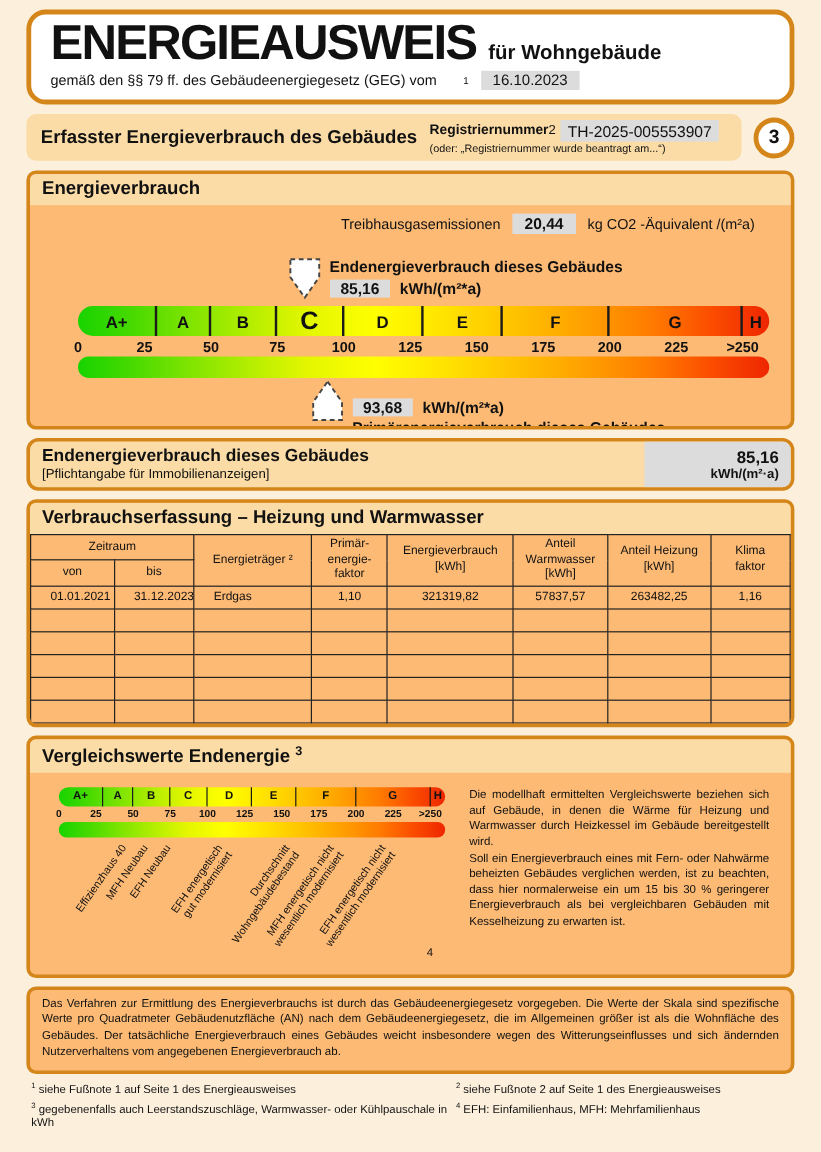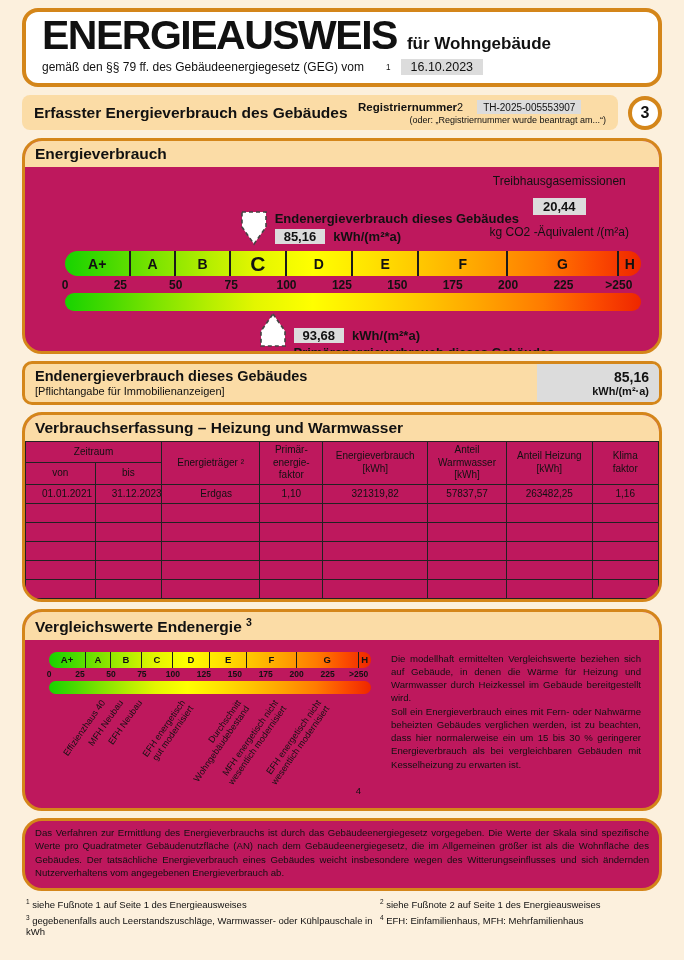--- a/index.html
+++ b/index.html
@@ -24,31 +24,31 @@
   .law-sup{margin-left:22px;}
   .date-box{padding:1px 10px;font-size:12.5px;margin-left:10px;}
 
   
   .topbar{display:flex;align-items:center;gap:10px;margin:0 22px 8px;}
   .topbar-main{flex:1;background:var(--peach);border-radius:8px;padding:5px 12px;display:flex;align-items:center;}
   .topbar-title{font-weight:bold;font-size:15.5px;flex:1;}
   .reg-block{width:248px;}
   .reg-line1{display:flex;align-items:center;}
   .reg-label{font-weight:bold;font-size:11.5px;text-align:right;}
-  .reg-number{font-size:10px;padding:1.5px 6px;margin-left:14px;}
-  .reg-alt{font-size:9px;margin-top:1px;text-align:right;}
+  .reg-number{font-size:13px;padding:1.5px 6px;margin-left:4px;}
+  .reg-alt{font-size:9px;margin-top:1px;}
   .page-circle{width:34px;height:34px;border-radius:50%;border:4px solid var(--accent);background:#fff;display:flex;align-items:center;justify-content:center;font-weight:bold;font-size:16px;flex:none;}
 
   
-  .box{margin:0 22px 7px;border:3px solid var(--accent);border-radius:20px;background:#be185d;overflow:hidden;}
+  .box{margin:0 22px 7px;border:3px solid var(--accent);border-radius:8px;background:#fdba74;overflow:hidden;}
   .strip{background:var(--peach);font-weight:bold;font-size:15.5px;padding:4px 10px;}
 
   
   .energy-content{position:relative;height:184px;margin:0 18px 0 40px;}
-  .ghg-row{position:absolute;top:7px;right:12px;display:flex;align-items:center;gap:10px;font-size:12px;flex-direction:column;}
+  .ghg-row{position:absolute;top:7px;right:12px;display:flex;align-items:center;gap:10px;font-size:12px;}
   .ghg-value{font-weight:bold;font-size:13px;padding:1px 10px;}
   .arrow{position:absolute;width:30px;height:38px;}
   #arrow-down{top:42px;}
   #end-text{position:absolute;top:44px;font-size:13px;white-space:nowrap;}
   .bold{font-weight:bold;}
   .val-line{margin-top:3px;display:flex;align-items:center;gap:8px;font-weight:bold;}
   .val-box{padding:0 9px;}
   #big-scale{position:absolute;top:84px;left:0;right:0;}
   #arrow-up{top:144px;}
   #primary-text{position:absolute;top:161px;font-size:13px;white-space:nowrap;}
@@ -76,21 +76,21 @@
   .banner-sub{font-size:11px;margin-top:1px;}
   .banner-right{width:122px;background:var(--graybox);display:flex;flex-direction:column;justify-content:center;align-items:flex-end;padding:2px 10px;font-weight:bold;}
   .banner-value{font-size:14px;}
   .banner-unit{font-size:11px;}
 
   
   .ctable{width:100%;border-collapse:collapse;font-size:10px;table-layout:fixed;}
   .ctable th,.ctable td{border:1.5px solid #222;padding:2px 5px;overflow:hidden;}
   .ctable th{font-weight:normal;text-align:center;vertical-align:middle;white-space:pre-line;line-height:1.25;}
   .ctable td{height:19px;}
-  .ctable td.c{text-align:center;padding-left:16px;}
+  .ctable td.c{padding-left:16px;}
   .ctable td.r{text-align:center;}
 
   
   .cmp-content{display:flex;padding:8px 10px 2px 8px;}
   .cmp-left{width:352px;position:relative;}
   .cmp-left .scale{margin:4px 14px 0 16px;}
   .cmp-labels{position:relative;height:110px;margin:2px 14px 0 16px;}
   .cmp-label{position:absolute;top:2px;width:130px;text-align:right;font-size:9px;line-height:1.15;transform:rotate(-55deg);transform-origin:100% 0;white-space:pre-line;}
   .cmp-sup{position:absolute;right:24px;bottom:10px;font-size:9.5px;}
   .cmp-right{flex:1;font-size:9.6px;line-height:1.38;text-align:justify;padding:4px 8px 0 6px;}

